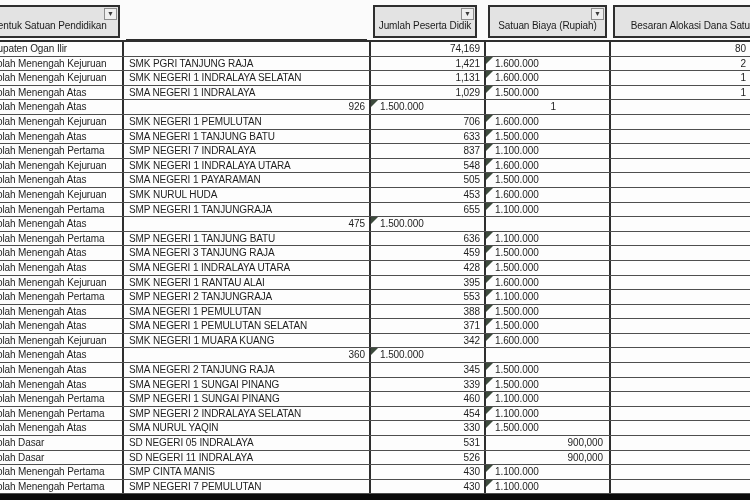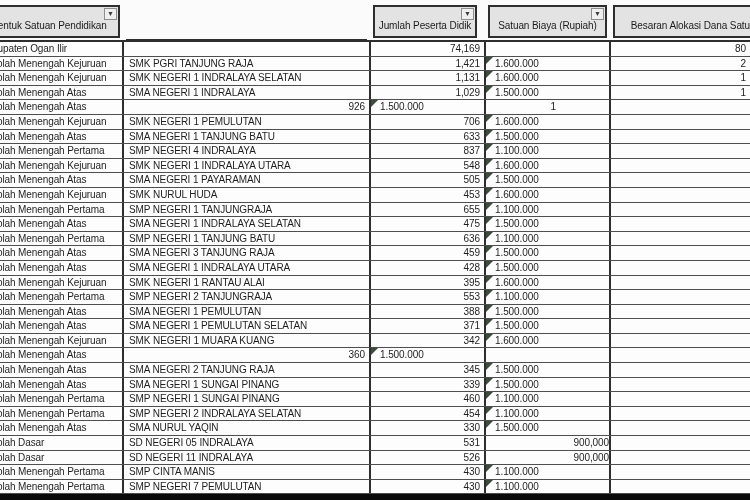--- a/index.html
+++ b/index.html
@@ -28,21 +28,21 @@
   }
   .cell{
     position:relative;box-sizing:border-box;border-right:2px solid var(--border-dark,#2e2e2e);
     font-size:10px;color:#1e1e1e;white-space:nowrap;overflow:hidden;
     line-height:12.5px;padding-top:1px;letter-spacing:-0.1px;
   }
   .c0{padding-left:4px;}
   .c1{padding-left:5px;}
   .c2{text-align:right;padding-right:4px;padding-left:22px;}
   .c3.txt{padding-left:9px;}
-  .c3.num{text-align:right;}
+  .c3.num{text-align:right;padding-right:6px;}
   .c4{text-align:right;padding-right:53px;}
   .flag{
     position:absolute;left:0;top:0;width:0;height:0;
     border-top:7px solid var(--flag,#3d4b3d);border-right:7px solid transparent;
   }
   .bottom-bar{position:absolute;left:0;top:494px;width:750px;height:6px;background:var(--bar,#0a0a0a);}
 </style>
 </head>
 <body>
 
@@ -113,21 +113,21 @@
         </div>
         <div class="row">
           <div class="cell c0">Sekolah Menengah Atas</div>
           <div class="cell c1">SMA NEGERI 1 TANJUNG BATU</div>
           <div class="cell c2">633</div>
           <div class="cell c3 txt"><span class="flag"></span>1.500.000</div>
           <div class="cell c4"></div>
         </div>
         <div class="row">
           <div class="cell c0">Sekolah Menengah Pertama</div>
-          <div class="cell c1">SMP NEGERI 4 INDRALAYA</div>
+          <div class="cell c1">SMP NEGERI 7 INDRALAYA</div>
           <div class="cell c2">837</div>
           <div class="cell c3 txt"><span class="flag"></span>1.100.000</div>
           <div class="cell c4"></div>
         </div>
         <div class="row">
           <div class="cell c0">Sekolah Menengah Kejuruan</div>
           <div class="cell c1">SMK NEGERI 1 INDRALAYA UTARA</div>
           <div class="cell c2">548</div>
           <div class="cell c3 txt"><span class="flag"></span>1.600.000</div>
           <div class="cell c4"></div>
@@ -148,21 +148,20 @@
         </div>
         <div class="row">
           <div class="cell c0">Sekolah Menengah Pertama</div>
           <div class="cell c1">SMP NEGERI 1 TANJUNGRAJA</div>
           <div class="cell c2">655</div>
           <div class="cell c3 txt"><span class="flag"></span>1.100.000</div>
           <div class="cell c4"></div>
         </div>
         <div class="row">
           <div class="cell c0">Sekolah Menengah Atas</div>
-          <div class="cell c1">SMA NEGERI 1 INDRALAYA SELATAN</div>
           <div class="cell c2">475</div>
           <div class="cell c3 txt"><span class="flag"></span>1.500.000</div>
           <div class="cell c4"></div>
         </div>
         <div class="row">
           <div class="cell c0">Sekolah Menengah Pertama</div>
           <div class="cell c1">SMP NEGERI 1 TANJUNG BATU</div>
           <div class="cell c2">636</div>
           <div class="cell c3 txt"><span class="flag"></span>1.100.000</div>
           <div class="cell c4"></div>

